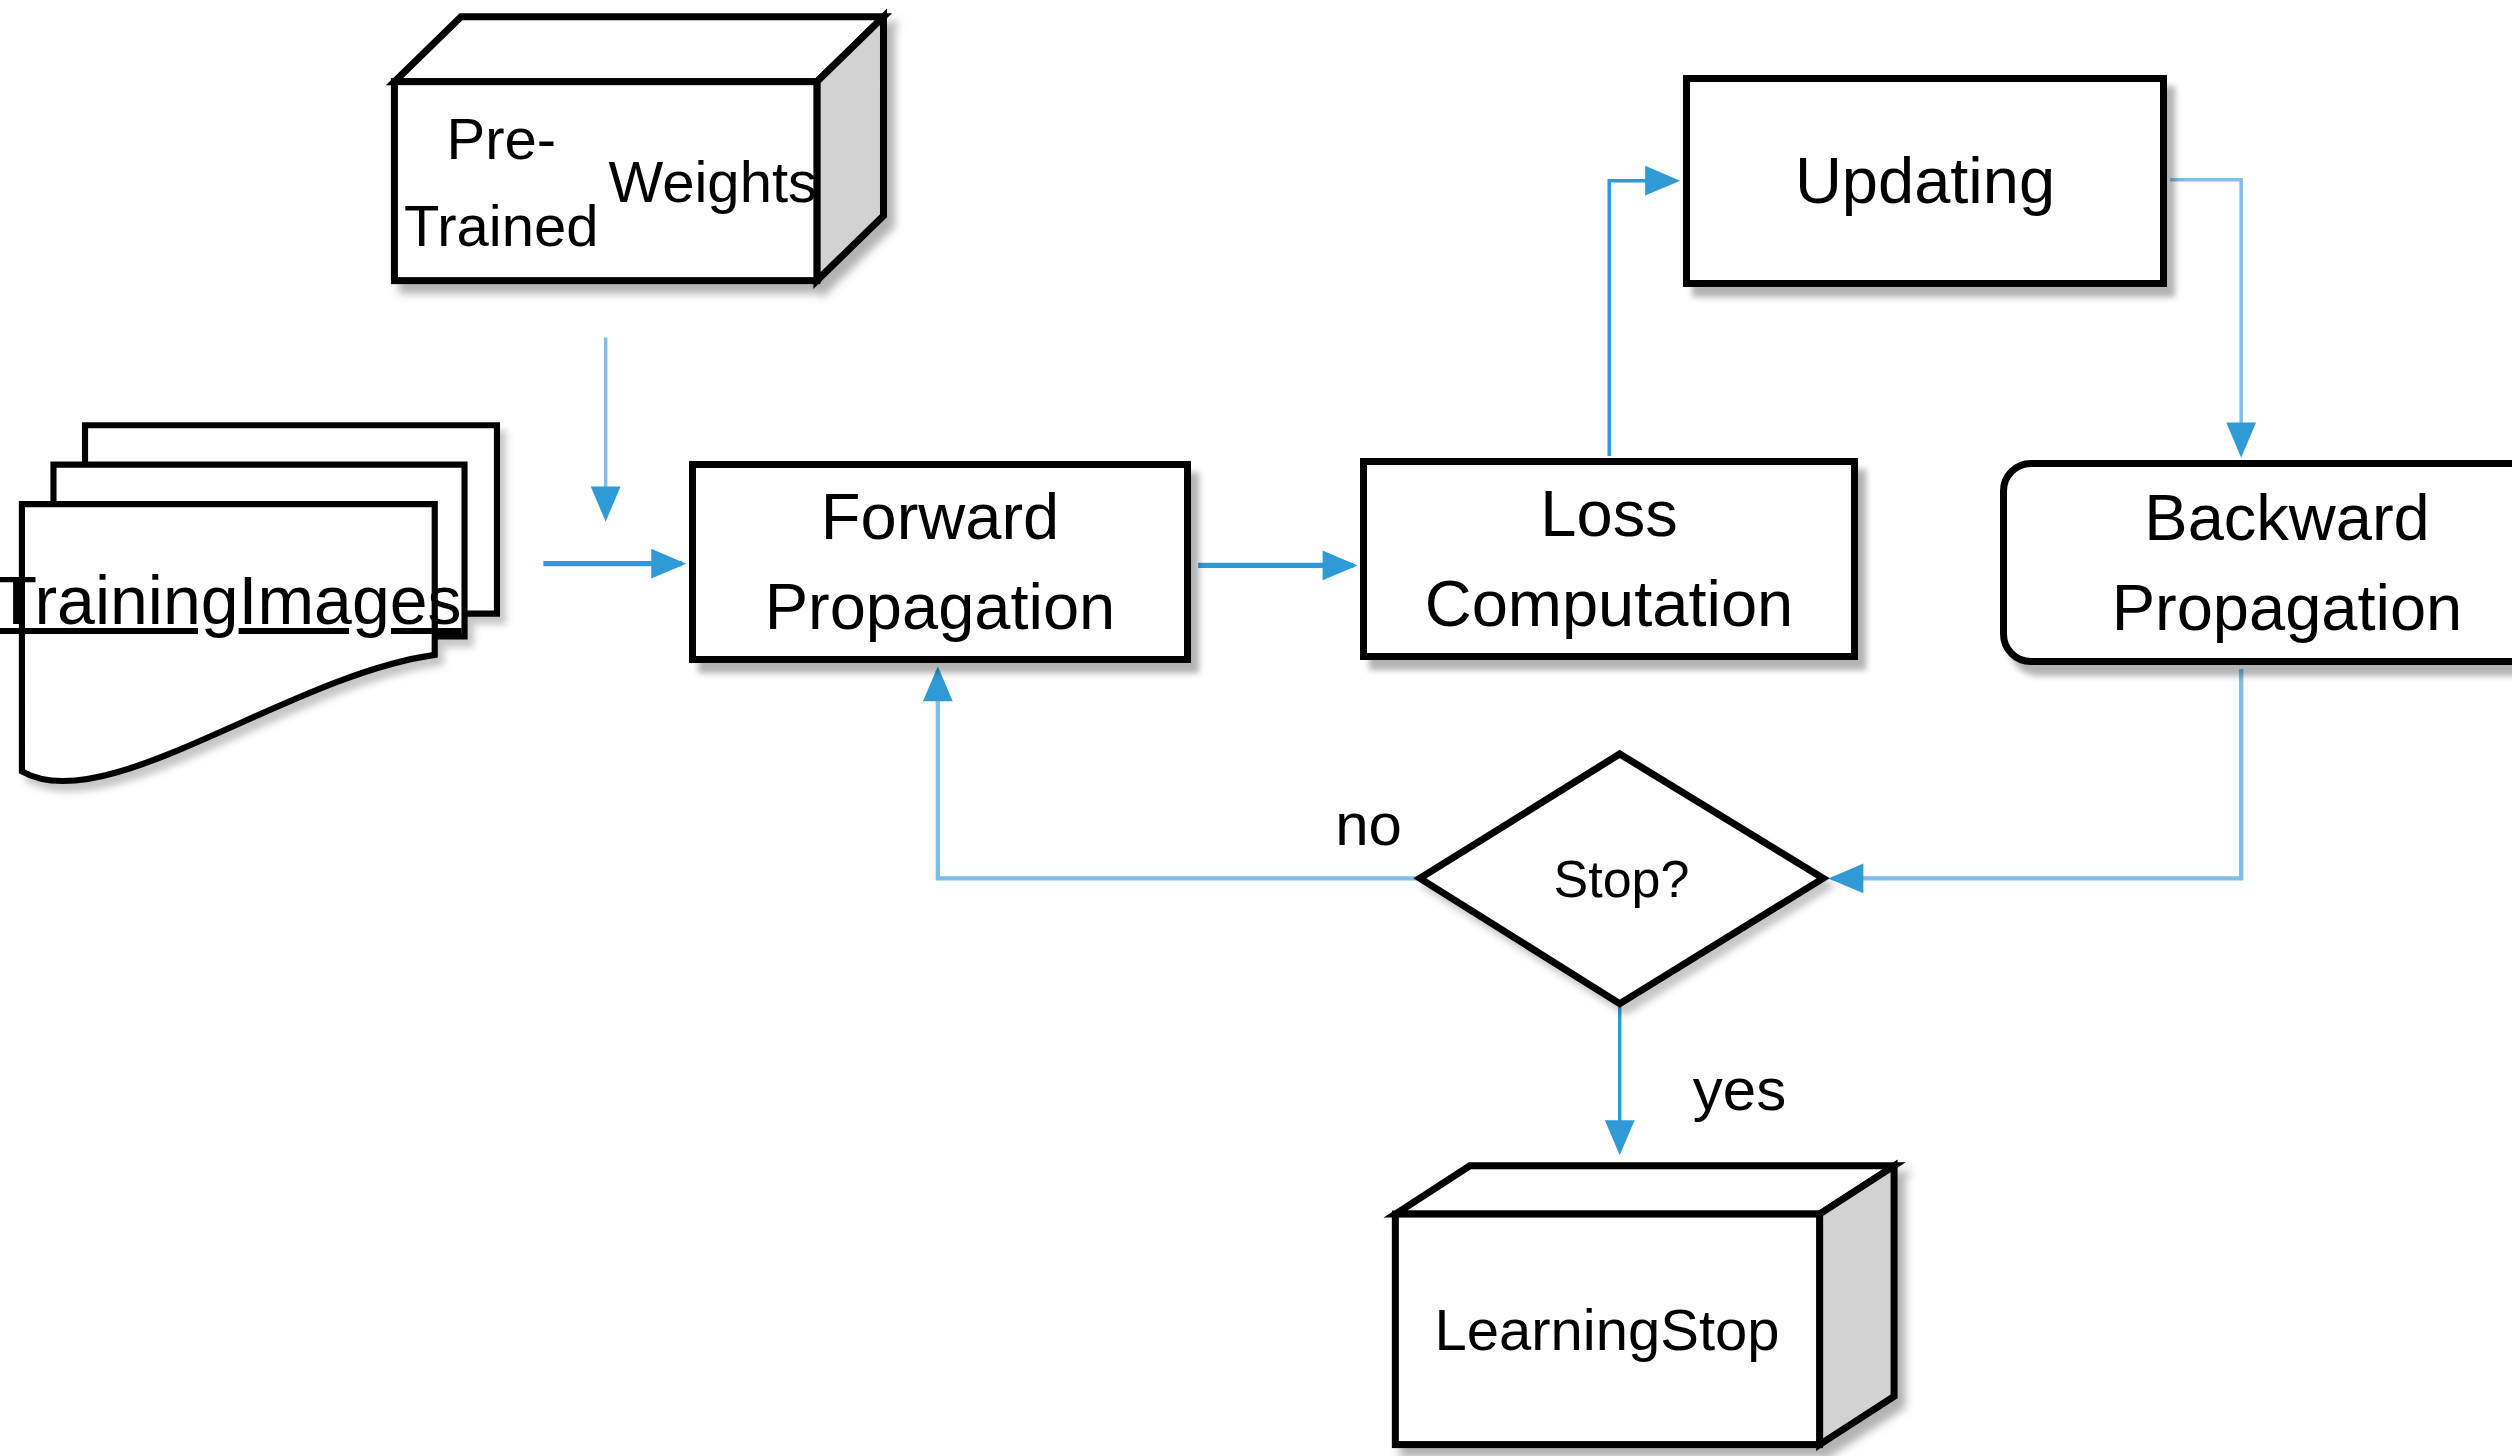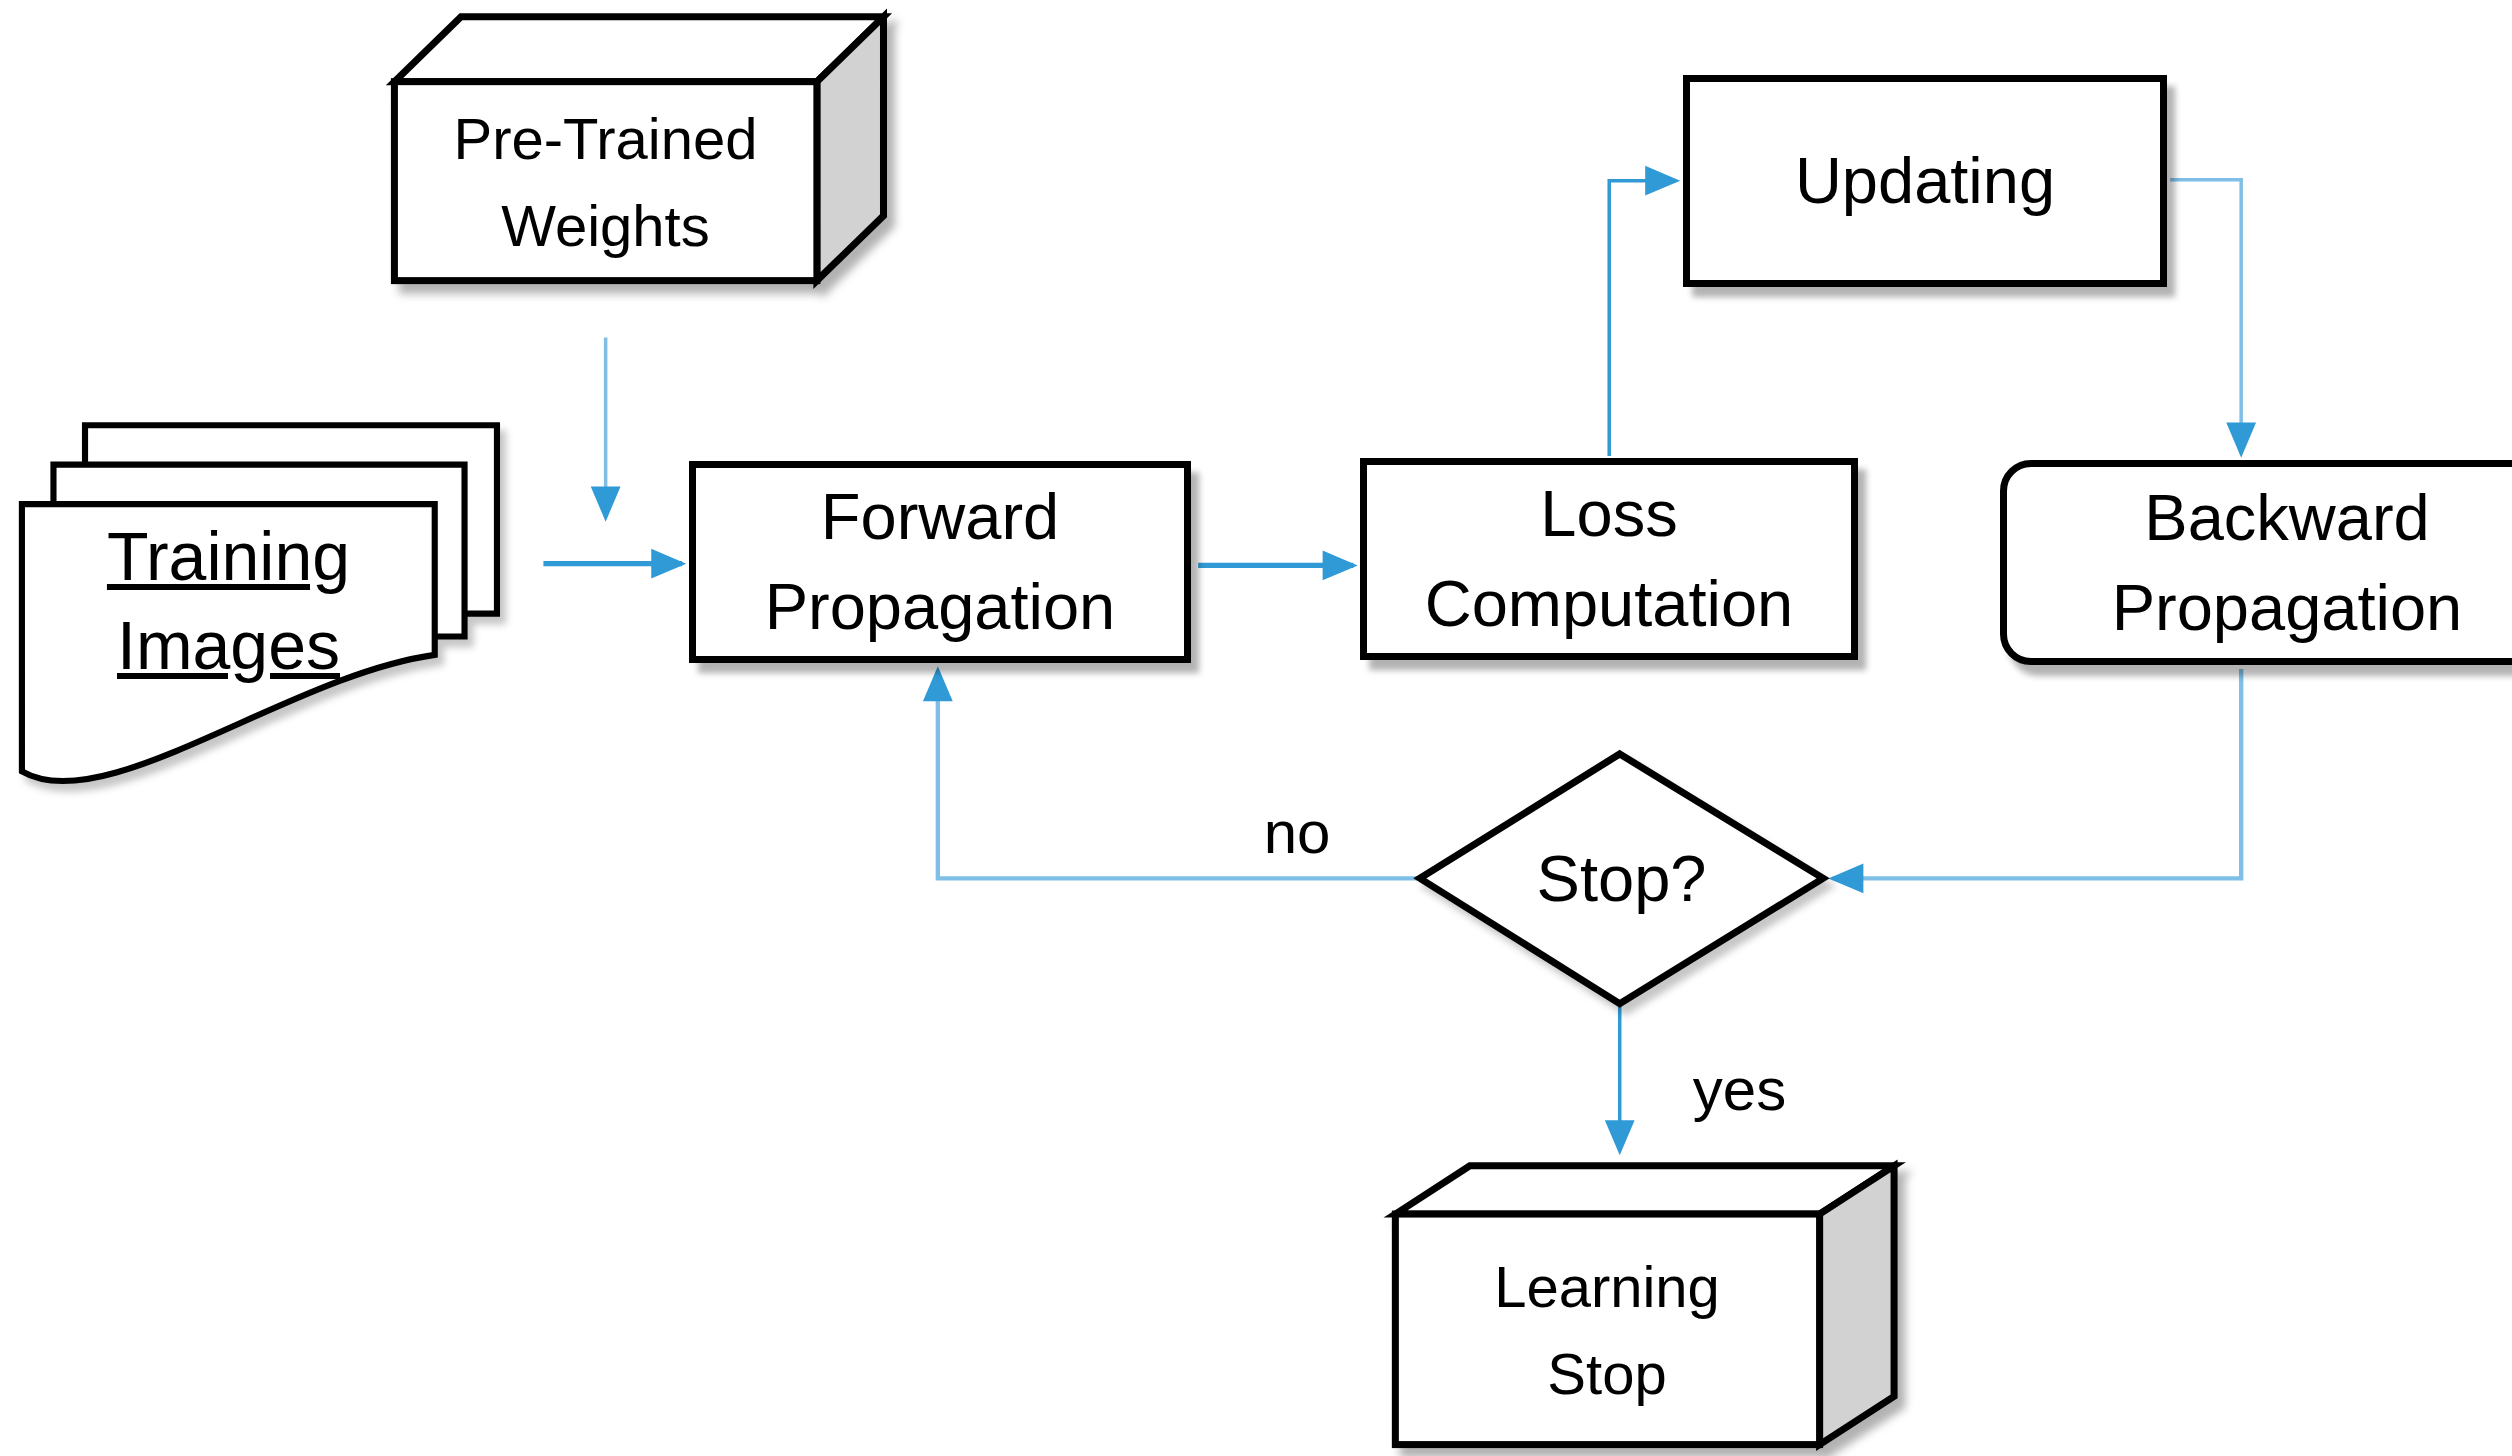--- a/index.html
+++ b/index.html
@@ -42,27 +42,27 @@
     border:7px solid var(--node-border);
     box-shadow:8.8px 10.5px 6.1px rgba(0,0,0,0.30);
     display:flex;flex-direction:column;justify-content:center;align-items:center;
     text-align:center;
     font-size:65px;line-height:90px;
   }
 
   
   .label{
     position:absolute;
-    display:flex;flex-direction:column;justify-content:center;align-items:center;
+    display:flex;justify-content:center;align-items:center;
     text-align:center;
     pointer-events:none;
   }
   .label.cube-label{font-size:58px;line-height:87px;}
   .label.doc-label{font-size:68px;line-height:89px;text-decoration:underline;}
-  .label.diamond-label{font-size:65px;line-height:70px;}
+  .label.diamond-label{font-size:52px;line-height:70px;}
   .label.edge-label{font-size:60px;line-height:63px;}
 </style>
 </head>
 <body>
 
 <div class="canvas">
 
   <svg class="flow" viewBox="0 0 2866 1662" xmlns="http://www.w3.org/2000/svg">
     <defs>
       <marker id="ah" markerUnits="userSpaceOnUse" markerWidth="46" markerHeight="40" refX="38" refY="20" orient="auto">

